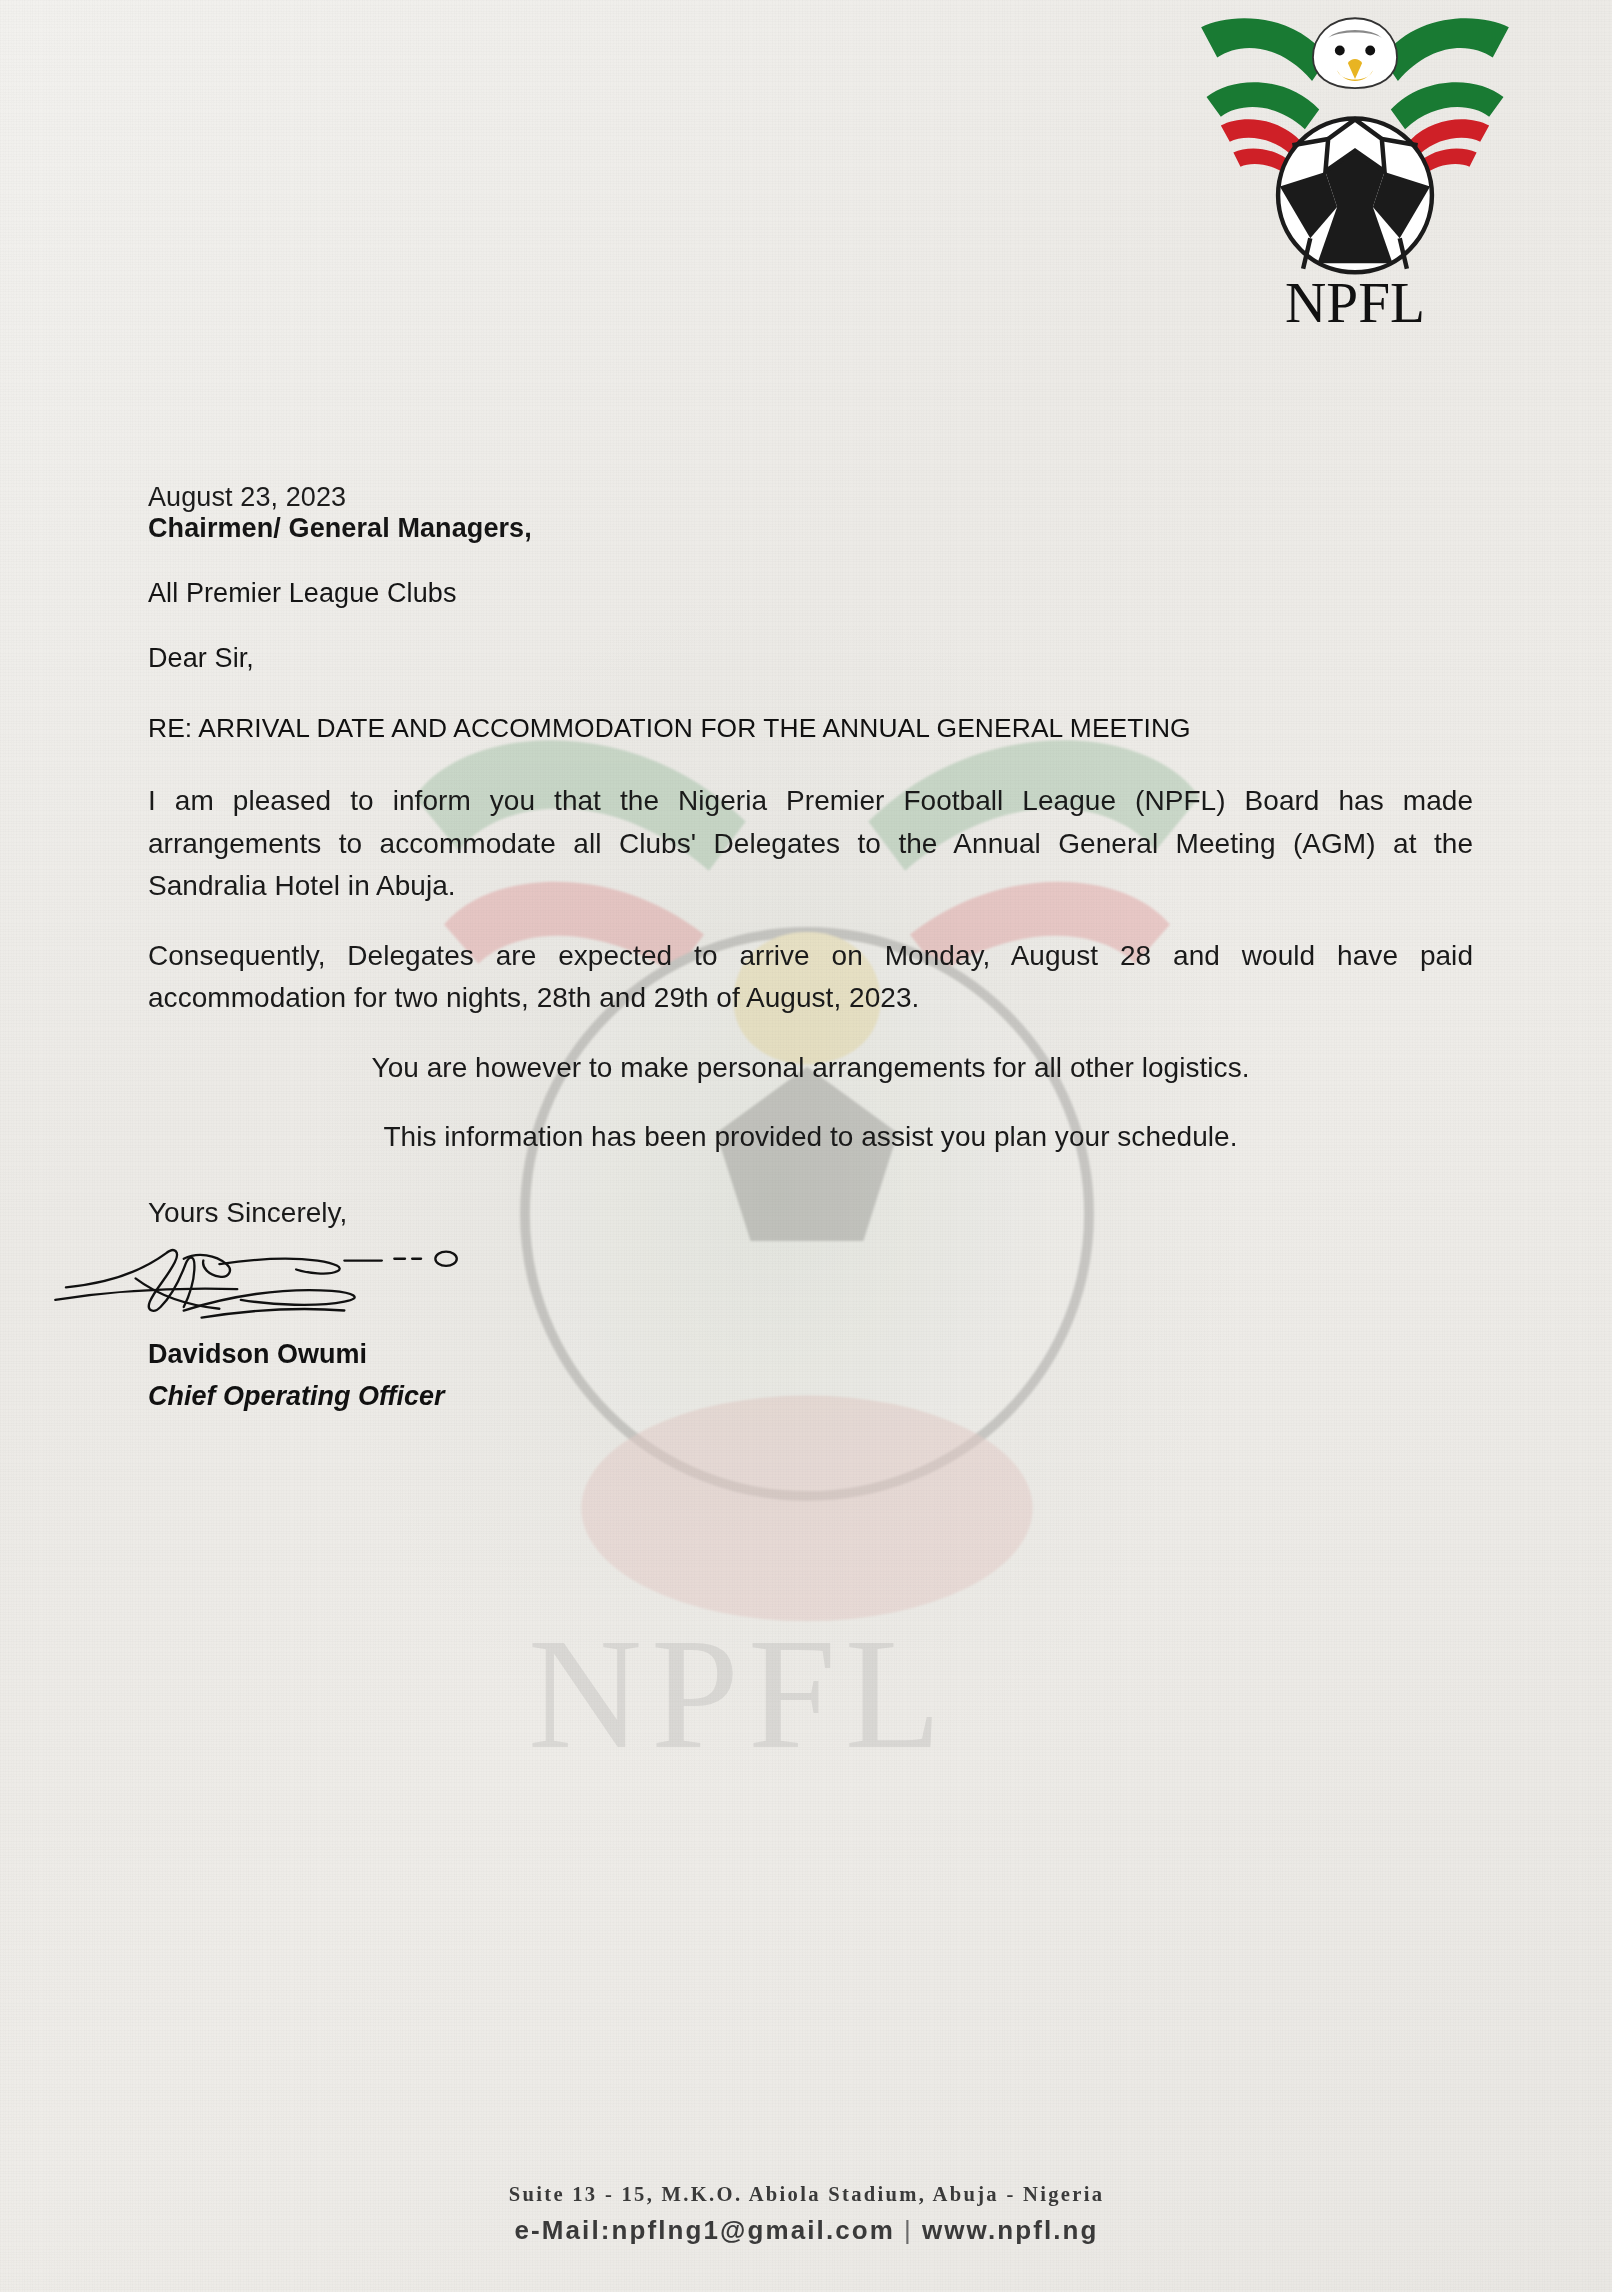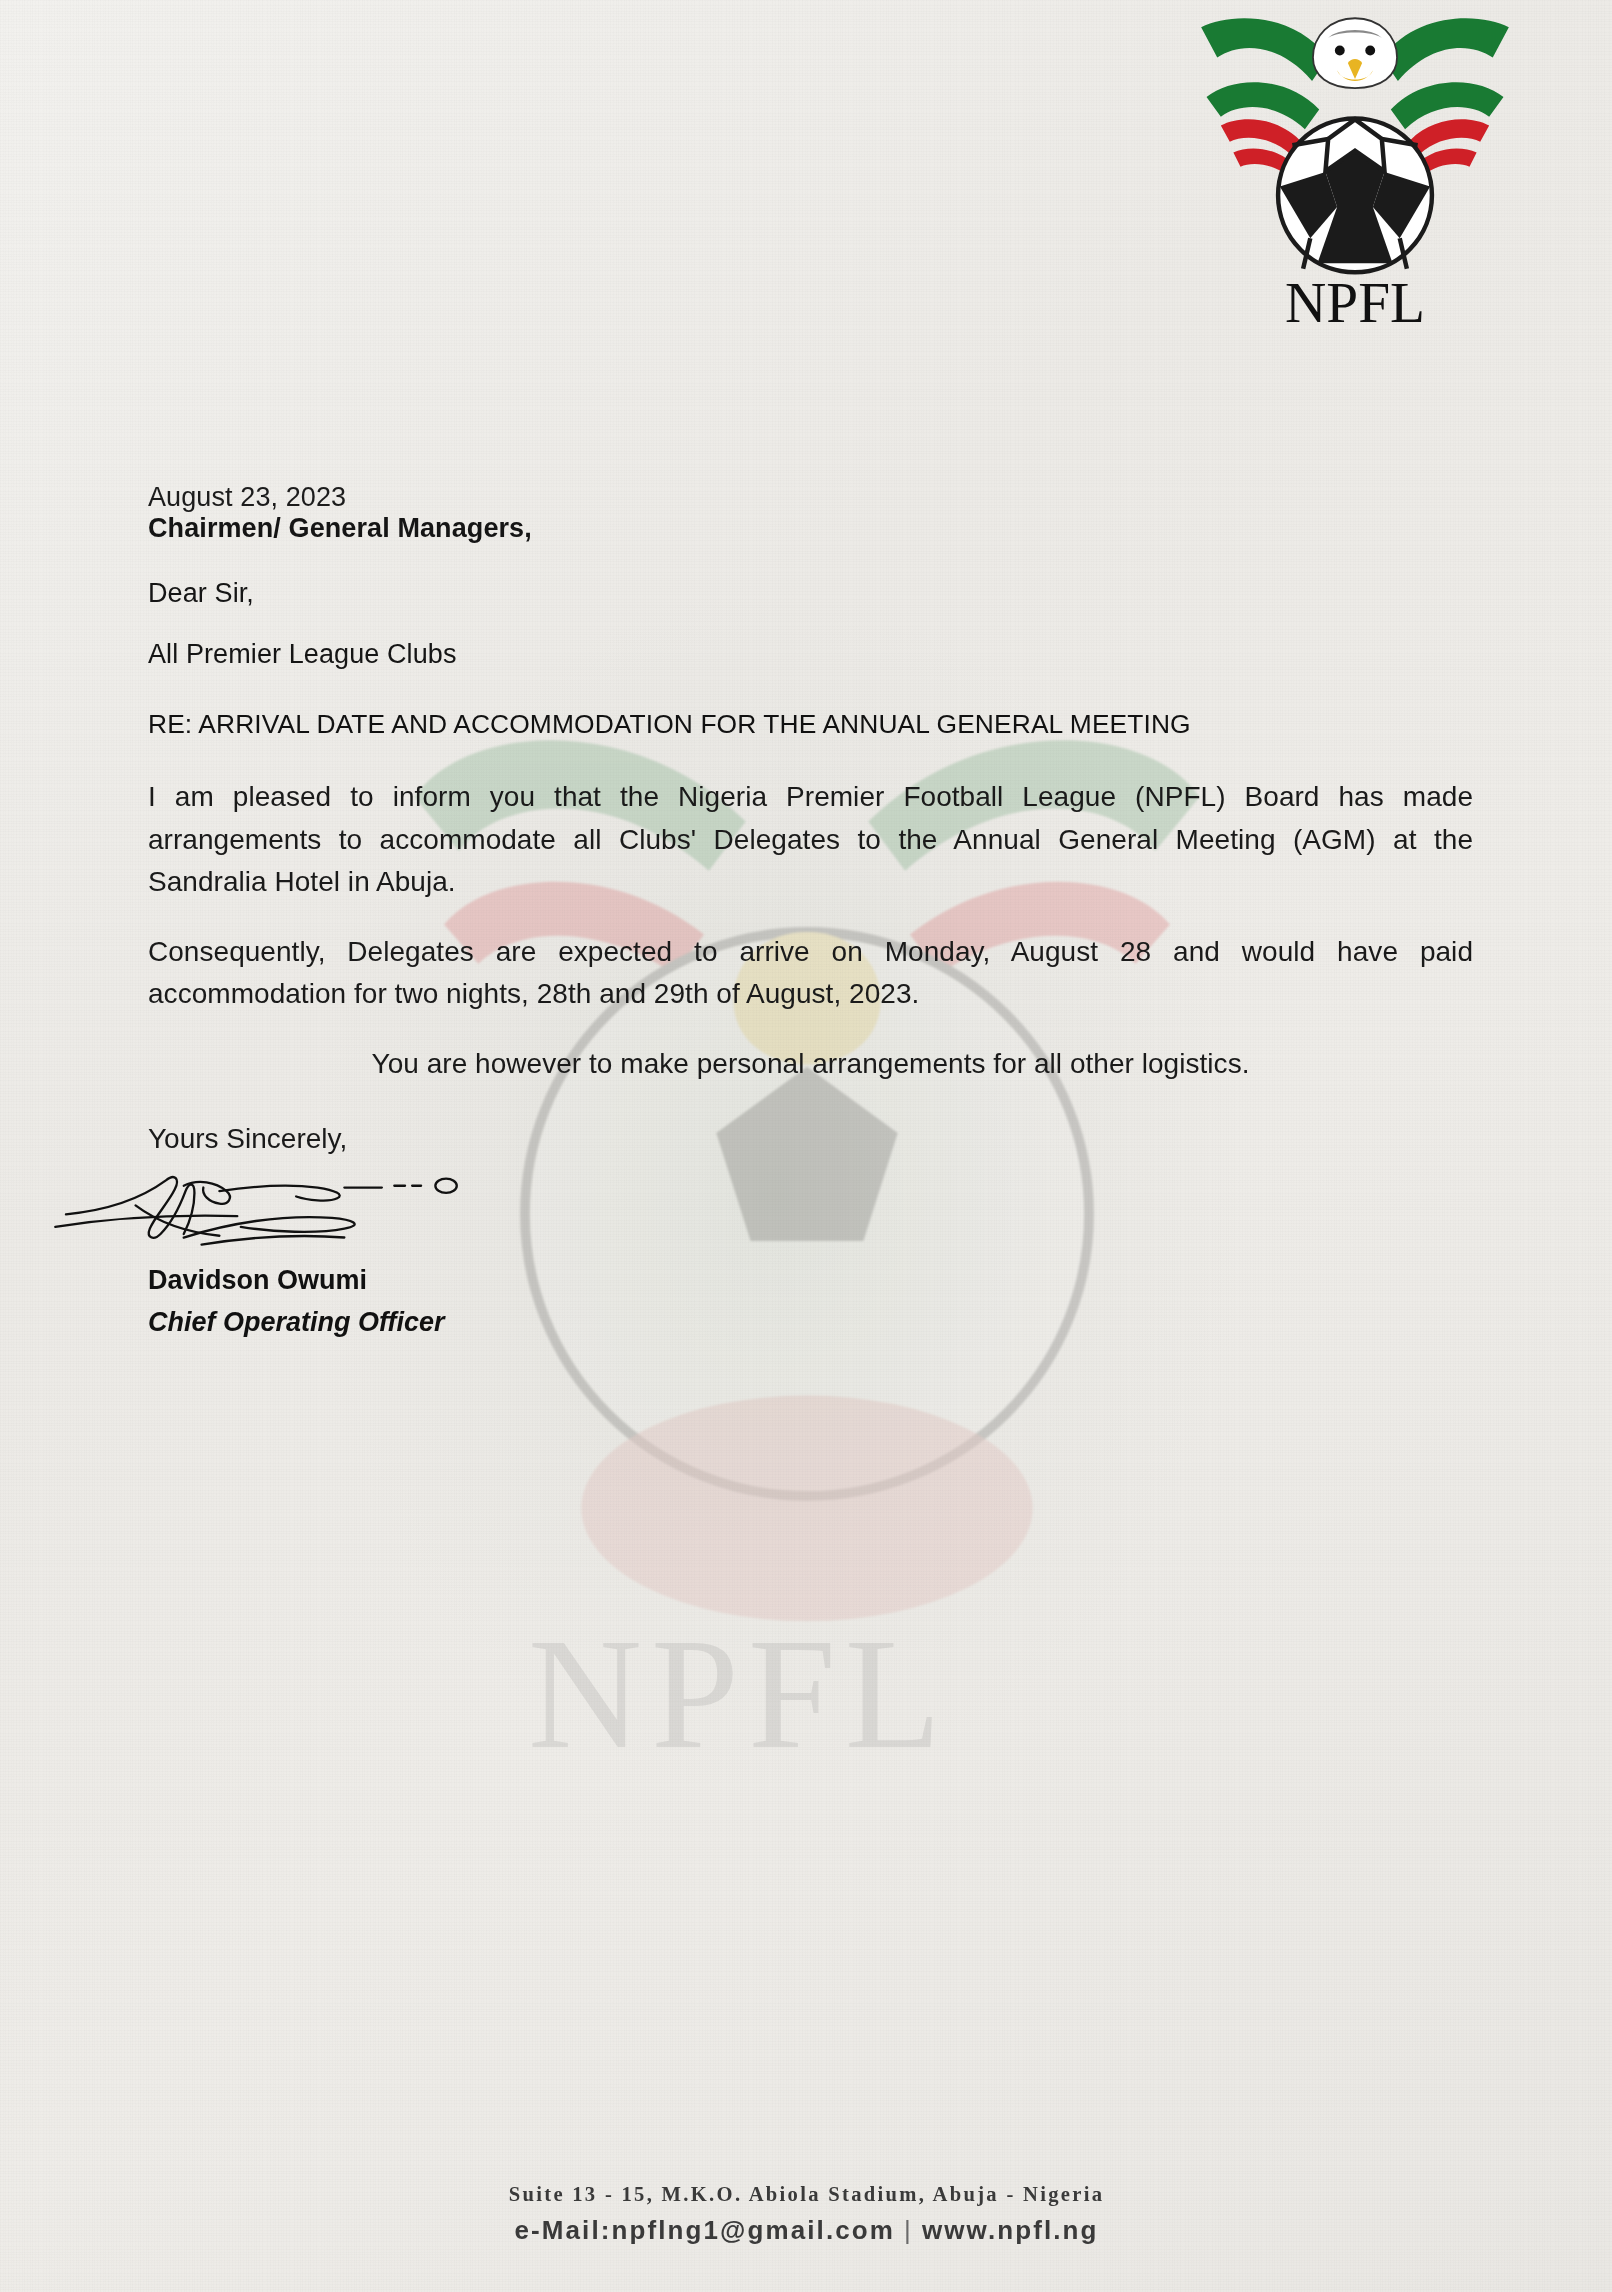--- a/index.html
+++ b/index.html
@@ -209,29 +209,30 @@
 
     <text x="180" y="348" text-anchor="middle" font-family="Liberation Serif, serif" font-size="64" fill="#111">NPFL</text>
   </svg>
 
   <div class="content">
 
     <div class="date">August 23, 2023</div>
 
     <div class="salutation-block">
       <div class="line bold">Chairmen/ General Managers,</div>
+      <div class="line">All Premier League Clubs</div>
       <div class="line tight">Dear Sir,</div>
-      <div class="line">All Premier League Clubs</div>
     </div>
 
     <div class="subject">RE: ARRIVAL DATE AND ACCOMMODATION FOR THE ANNUAL GENERAL MEETING</div>
 
     <p class="body-para">I am pleased to inform you that the Nigeria Premier Football League (NPFL) Board has made arrangements to accommodate all Clubs' Delegates to the Annual General Meeting (AGM) at the Sandralia Hotel in Abuja.</p>
     <p class="body-para">Consequently, Delegates are expected to arrive on Monday, August 28 and would have paid accommodation for two nights, 28th and 29th of August, 2023.</p>
     <p class="body-para nojust">You are however to make personal arrangements for all other logistics.</p>
+    <p class="body-para nojust">This information has been provided to assist you plan your schedule.</p>
 
     <div class="closing">Yours Sincerely,</div>
 
     <svg id="signature" viewBox="0 0 620 130" xmlns="http://www.w3.org/2000/svg">
       <g fill="none" stroke="#111" stroke-width="2.6" stroke-linecap="round">
         <path d="M18 62 C60 58, 100 46, 130 24 C140 16, 146 22, 140 34 C132 50, 118 64, 112 78 C108 88, 116 92, 124 84 C136 72, 146 52, 152 36 C156 26, 162 26, 162 38 C162 56, 156 72, 150 84"></path>
         <path d="M150 30 C166 22, 186 26, 198 36 C206 43, 200 52, 190 50 C178 48, 170 40, 172 32"></path>
         <path d="M190 36 C230 30, 268 28, 300 32 C320 35, 330 40, 322 44 C312 49, 288 46, 276 42"></path>
         <path d="M330 32 L372 32"></path>
         <path d="M386 30 L398 30 M406 30 L416 30"></path>

